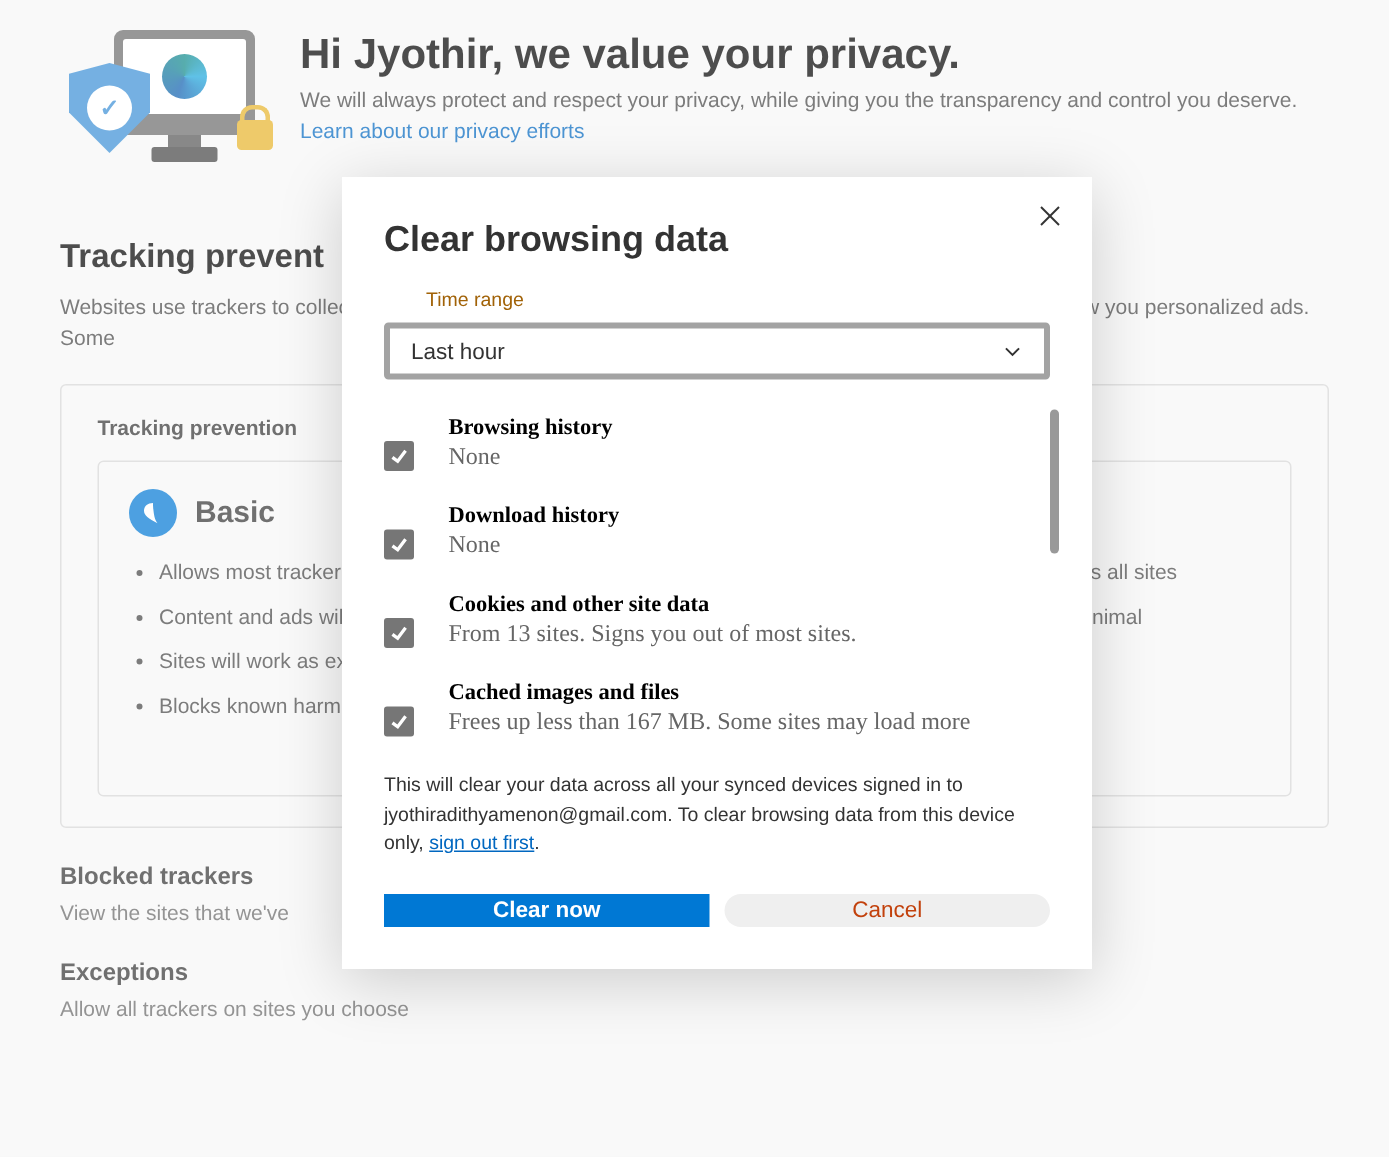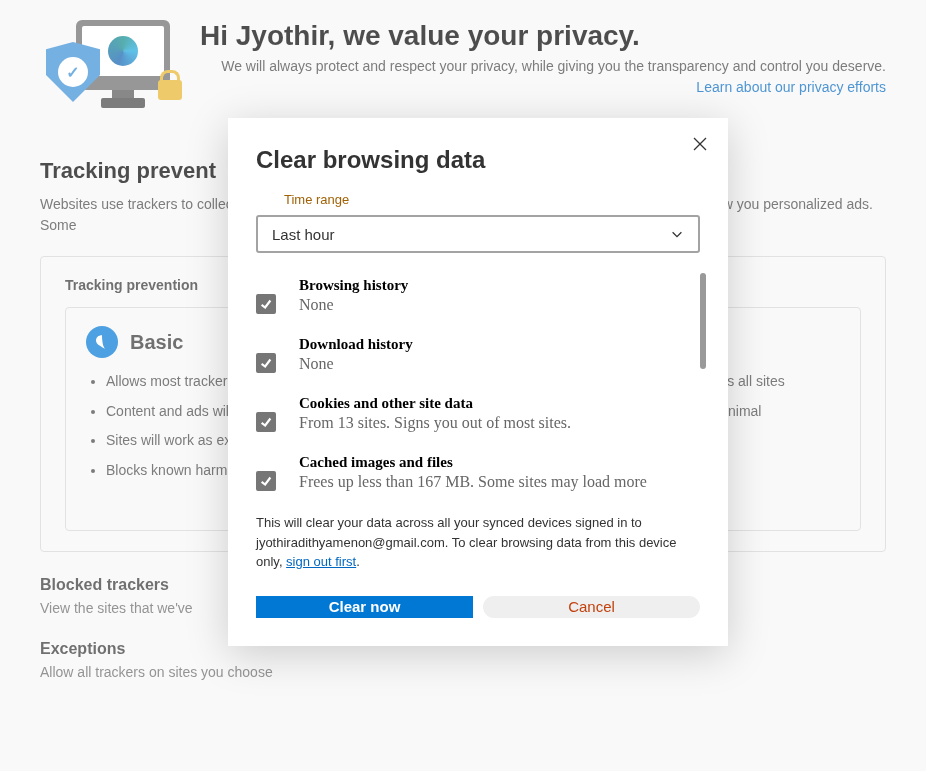--- a/index.html
+++ b/index.html
@@ -35,21 +35,20 @@
   .hero-text h1 {
     font-size: 28px;
     font-weight: 600;
     color: #000;
     margin-bottom: 4px;
   }
   .hero-text p {
     font-size: 14px;
     color: #444;
     line-height: 1.5;
-    text-align: right;
   }
   .hero-text a { color: #0067c0; text-decoration: none; }
   h2.section-title {
     font-size: 22px;
     font-weight: 600;
     color: #000;
     padding: 28px 40px 10px 40px;
   }
   .section-sub {
     font-size: 14px;
@@ -187,21 +186,21 @@
   }
   .field-label {
     font-size: 13px;
     padding: 0 28px 8px 28px;
     color: #a16207;
     margin-left: 28px;
   }
   .select {
     margin: 0 28px 16px 28px;
     height: 38px;
-    border: 2px solid #a3a3a3;
+    border: 4px solid #a3a3a3;
     border-radius: 3px;
     display: flex;
     align-items: center;
     justify-content: space-between;
     padding: 0 14px;
     font-size: 15px;
     cursor: pointer;
     background:#fff;
   }
   .options-scroll {

